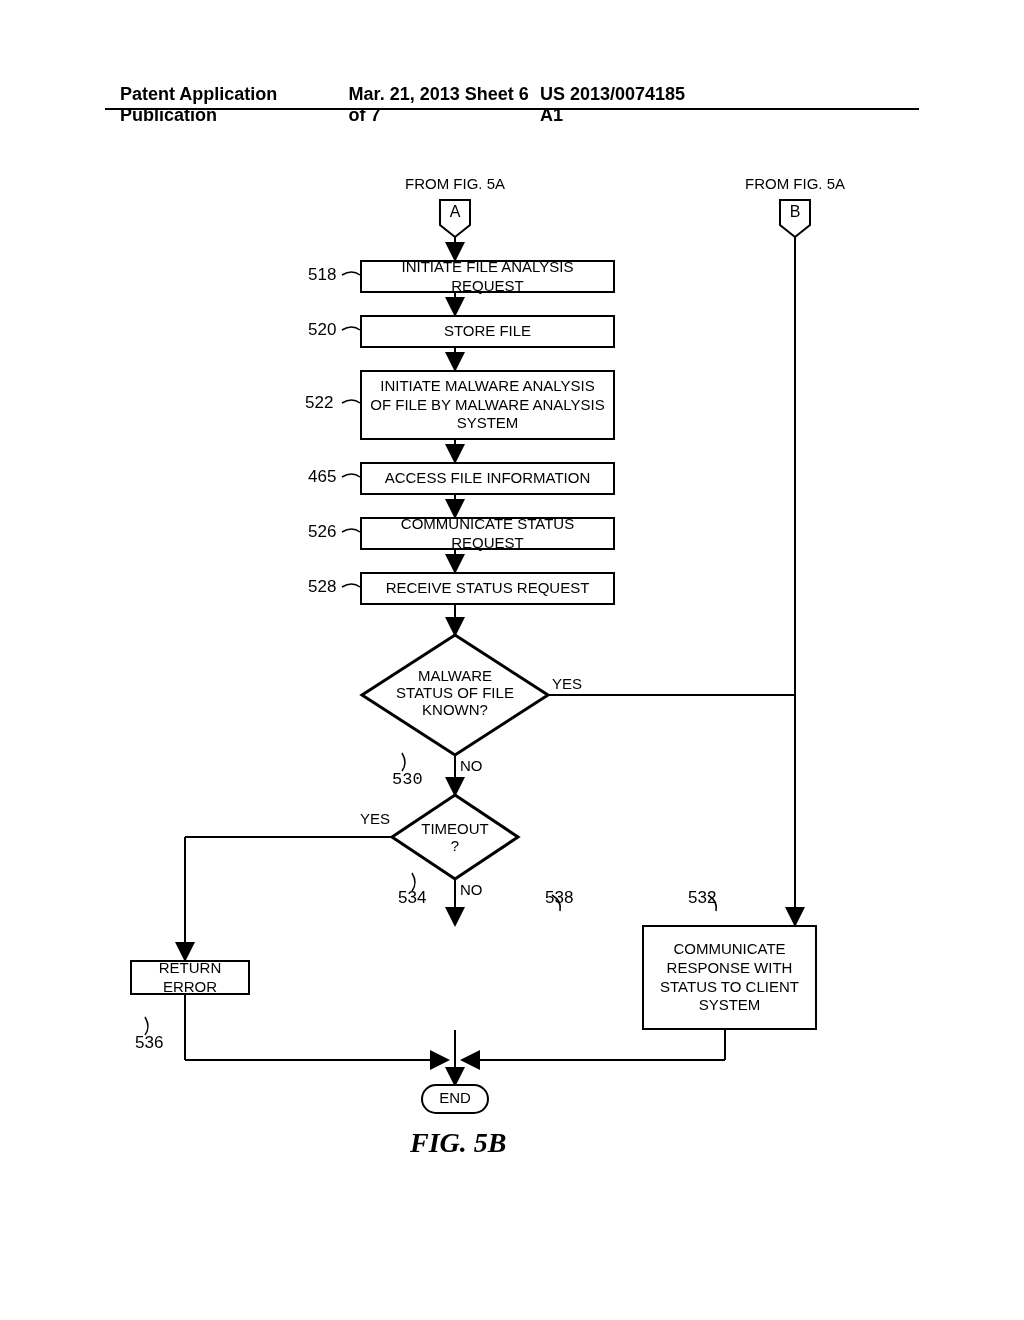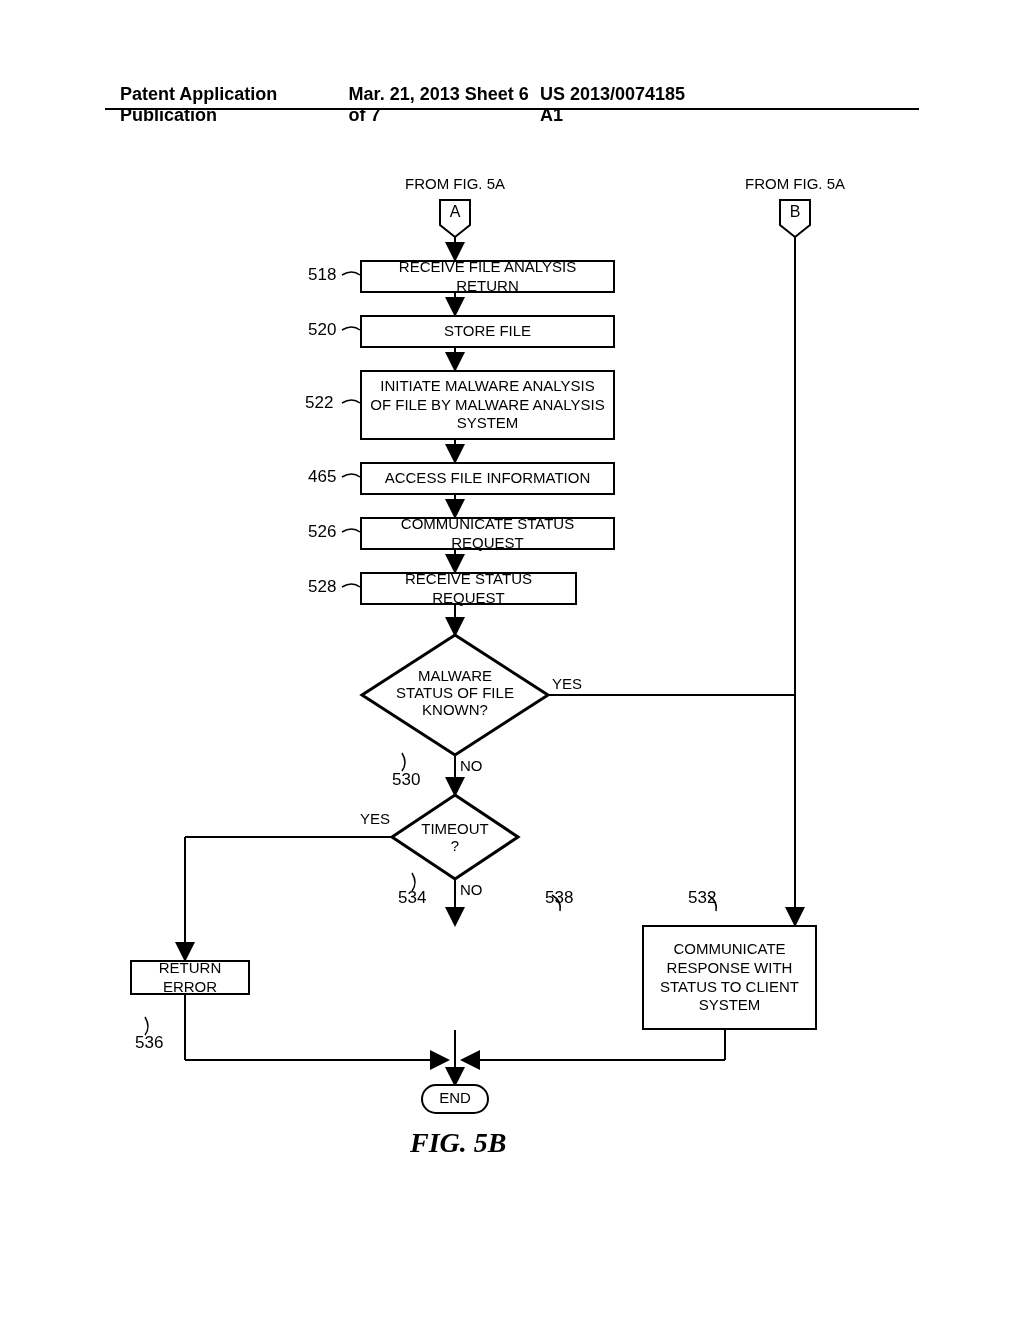--- a/index.html
+++ b/index.html
@@ -147,26 +147,26 @@
       <path d="M332,578 q6,10 0,18" fill="none" stroke="#000" stroke-width="1.5"></path>
       <path d="M342,698 q6,10 0,18" fill="none" stroke="#000" stroke-width="1.5"></path>
       <path d="M482,720 q10,6 8,16" fill="none" stroke="#000" stroke-width="1.5"></path>
       <path d="M638,720 q10,6 8,16" fill="none" stroke="#000" stroke-width="1.5"></path>
       <path d="M75,842 q6,10 0,18" fill="none" stroke="#000" stroke-width="1.5"></path>
     </svg>
 
     <div class="txt" style="left:378px; top:28px; width:14px; font-size:16px;">A</div>
     <div class="txt" style="left:718px; top:28px; width:14px; font-size:16px;">B</div>
 
-    <div class="box" style="left:290px; top:85px; width:255px; height:33px;">RECEIVE FILE ANALYSIS RETURN</div>
+    <div class="box" style="left:290px; top:85px; width:255px; height:33px;">INITIATE FILE ANALYSIS REQUEST</div>
     <div class="box" style="left:290px; top:195px; width:255px; height:70px;">INITIATE MALWARE ANALYSIS OF FILE BY MALWARE ANALYSIS SYSTEM</div>
     <div class="box" style="left:290px; top:140px; width:255px; height:33px;">STORE FILE</div>
     <div class="box" style="left:290px; top:287px; width:255px; height:33px;">ACCESS FILE INFORMATION</div>
     <div class="box" style="left:290px; top:342px; width:255px; height:33px;">COMMUNICATE STATUS REQUEST</div>
-    <div class="box" style="left:290px; top:397px; width:217px; height:33px;">RECEIVE STATUS REQUEST</div>
+    <div class="box" style="left:290px; top:397px; width:255px; height:33px;">RECEIVE STATUS REQUEST</div>
 
     <div class="txt" style="left:325px; top:492px; width:120px;">MALWARE STATUS OF FILE KNOWN?</div>
 
     <div class="txt" style="left:350px; top:645px; width:70px; white-space:pre-line;">TIMEOUT
 ?</div>
 
     <div class="box" style="left:572px; top:750px; width:175px; height:105px;">COMMUNICATE RESPONSE WITH STATUS TO CLIENT SYSTEM</div>
     <div class="box" style="left:60px; top:785px; width:120px; height:35px;">RETURN ERROR</div>
 
     <div class="txt" style="left:360px; top:914px; width:50px; font-size:15px;">END</div>
@@ -175,21 +175,21 @@
     <div class="txt" style="left:390px; top:582px;">NO</div>
     <div class="txt" style="left:290px; top:635px;">YES</div>
     <div class="txt" style="left:390px; top:706px;">NO</div>
 
     <div class="ref" style="left:238px; top:90px;">518</div>
     <div class="ref" style="left:238px; top:145px;">520</div>
     <div class="ref" style="left:235px; top:218px;text-align:center;">522</div>
     <div class="ref" style="left:238px; top:292px;">465</div>
     <div class="ref" style="left:238px; top:347px;">526</div>
     <div class="ref" style="left:238px; top:402px;">528</div>
-    <div class="ref" style="left:322px; top:595px;">530</div>
+    <div class="ref" style="left:322px; top:595px;font-family:Liberation Mono, monospace;">530</div>
     <div class="ref" style="left:328px; top:713px;">534</div>
     <div class="ref" style="left:475px; top:713px;">538</div>
     <div class="ref" style="left:618px; top:713px;">532</div>
     <div class="ref" style="left:65px; top:858px;">536</div>
 
     <div class="figlabel" style="left:340px; top:952px;">FIG. 5B</div>
 
   </div>
 </div>
 

